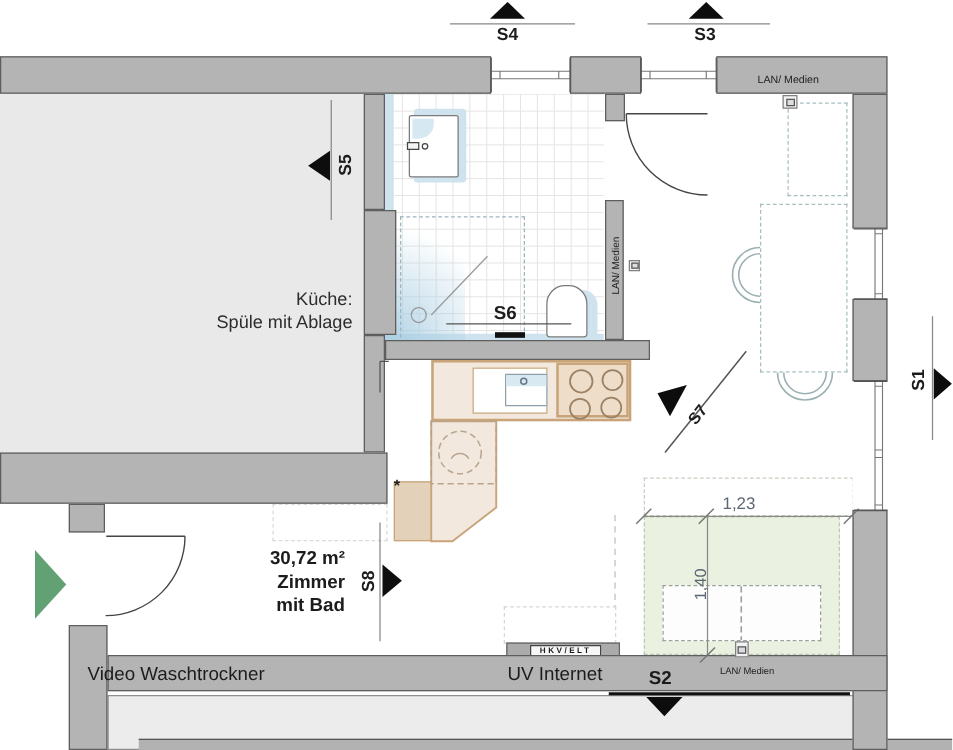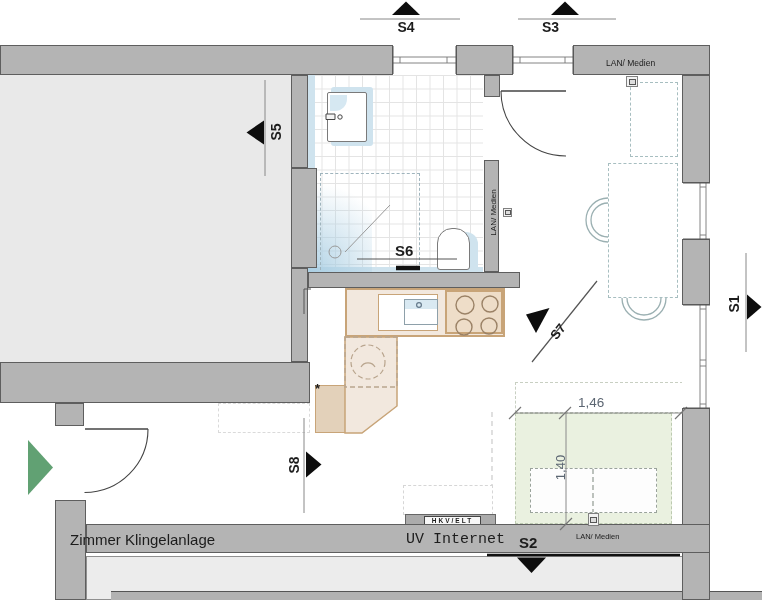--- a/index.html
+++ b/index.html
@@ -159,37 +159,44 @@
       <polygon points="747,294.5 747,319.5 761.5,307"></polygon>
       <polygon points="306,451.5 306,477.5 321.5,464.5"></polygon>
       <polygon points="517,557.5 546,557.5 531.5,573"></polygon>
       <polygon points="549.5,308 536,333 526,314.5"></polygon>
     </g>
 
     <polygon points="28,440 53,467.5 28,495" fill="#61a173"></polygon>
   </svg>
 
   <div class="lbl" style="right:480px;top:231px;text-align:right;font-size:14.5px;line-height:18px;color:#2d2d2d;">
+    <div>Küche:</div>
+    <div>Spüle mit Ablage</div>
   </div>
 
-
-  <div class="lbl" style="left:70px;top:531px;font-size:15px;">Zimmer Klingelanlage</div>
-  <div class="lbl" style="left:406px;top:531px;font-size:15px;font-family:Liberation Mono, monospace;">UV Internet</div>
+  <div class="lbl bold" style="right:486px;top:437px;text-align:right;font-size:15px;line-height:19px;">
+    <div>30,72 m²</div>
+    <div>Zimmer</div>
+    <div>mit Bad</div>
+  </div>
+
+  <div class="lbl" style="left:70px;top:531px;font-size:15px;">Video Waschtrockner</div>
+  <div class="lbl" style="left:406px;top:531px;font-size:15px;">UV Internet</div>
 
   <div class="lbl bold" style="left:384px;top:19px;width:44px;text-align:center;font-size:14px;">S4</div>
-  <div class="lbl bold" style="left:542px;top:19px;width:44px;text-align:left;font-size:14px;">S3</div>
+  <div class="lbl bold" style="left:542px;top:19px;width:44px;text-align:center;font-size:14px;">S3</div>
   <div class="lbl bold rot" style="left:262px;top:124px;width:28px;text-align:center;font-size:14px;">S5</div>
   <div class="lbl bold rot" style="left:720px;top:296px;width:28px;text-align:center;font-size:14px;">S1</div>
   <div class="lbl bold rot" style="left:280px;top:457px;width:28px;text-align:center;font-size:14px;">S8</div>
   <div class="lbl bold" style="left:395px;top:242px;font-size:15px;">S6</div>
   <div class="lbl bold" style="left:550px;top:324px;font-size:13px;transform:rotate(-52deg);">S7</div>
   <div class="lbl bold" style="left:519px;top:534px;font-size:15px;">S2</div>
 
   <div class="lbl" style="left:606px;top:58px;font-size:8.5px;">LAN/ Medien</div>
   <div class="lbl rot" style="left:464px;top:208px;width:58px;text-align:center;font-size:8px;">LAN/ Medien</div>
   <div class="lbl" style="left:576px;top:532px;font-size:7.5px;">LAN/ Medien</div>
 
-  <div class="lbl" style="left:578px;top:395px;font-size:13.5px;color:#5c6672;">1,46</div>
+  <div class="lbl" style="left:578px;top:395px;font-size:13.5px;color:#5c6672;">1,23</div>
   <div class="lbl rot" style="left:539px;top:460px;width:42px;text-align:center;font-size:13px;color:#5c6672;">1,40</div>
 
   <div class="lbl bold" style="left:315px;top:381px;font-size:13px;">*</div>
 
 </div>
 
 </body></html>

